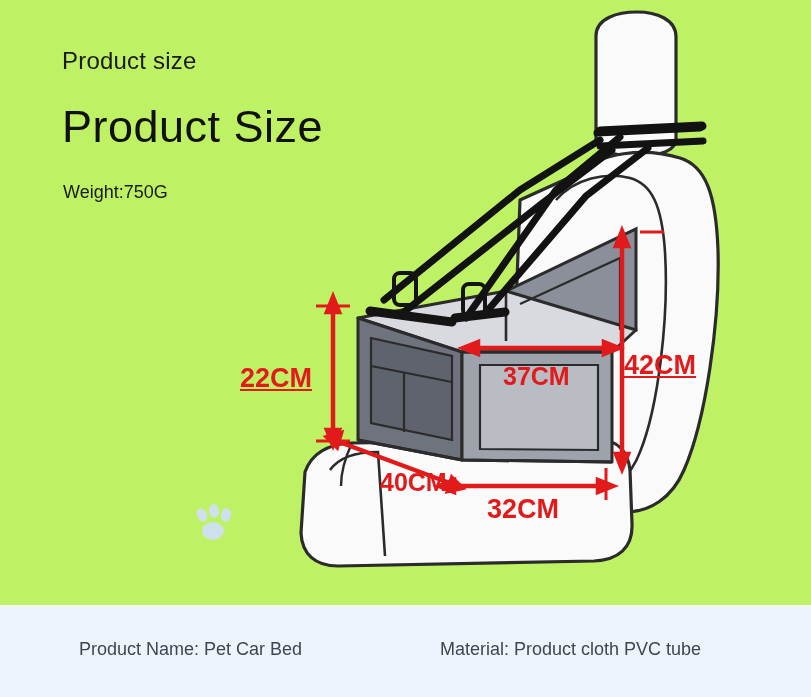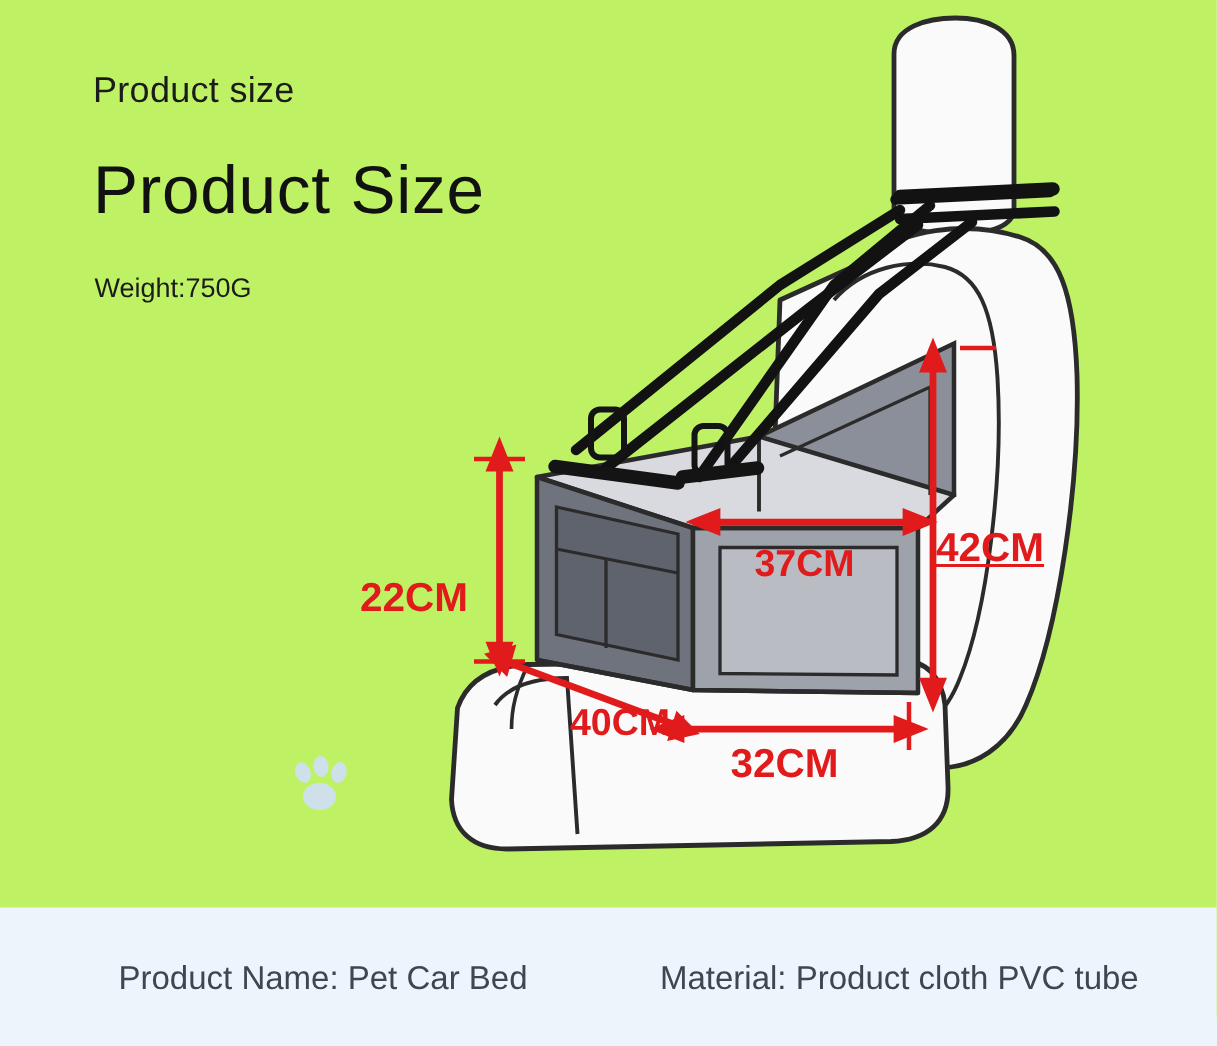--- a/index.html
+++ b/index.html
@@ -61,38 +61,38 @@
     height: 697px;
   }
 
   
   .dim {
     position: absolute;
     color: #e11b1b;
     font-weight: bold;
     white-space: nowrap;
   }
-  .dim-22 { left: 240px; top: 383px; font-size: 27px; }
+  .dim-22 { left: 240px; top: 363px; font-size: 27px; text-decoration: underline; }
   .dim-37 { left: 503px; top: 362px; font-size: 25px; }
   .dim-42 { left: 624px; top: 350px; font-size: 27px; text-decoration: underline; }
   .dim-40 { left: 340px; top: 468px; font-size: 25px; padding-left: 40px; }
   .dim-32 { left: 487px; top: 494px; font-size: 27px; }
 
   
   .footer {
     position: absolute;
     left: 0;
     bottom: 0;
     width: 811px;
     height: 92px;
     background: #eef4fb;
   }
   .footer-text {
     position: absolute;
-    font-size: 22px;
+    font-size: 18px;
     color: #3f4650;
     font-weight: 400;
     white-space: nowrap;
   }
   .footer-left { left: 79px; top: 639px; }
   .footer-right { left: 440px; top: 639px; }
 </style>
 </head>
 <body>
 

